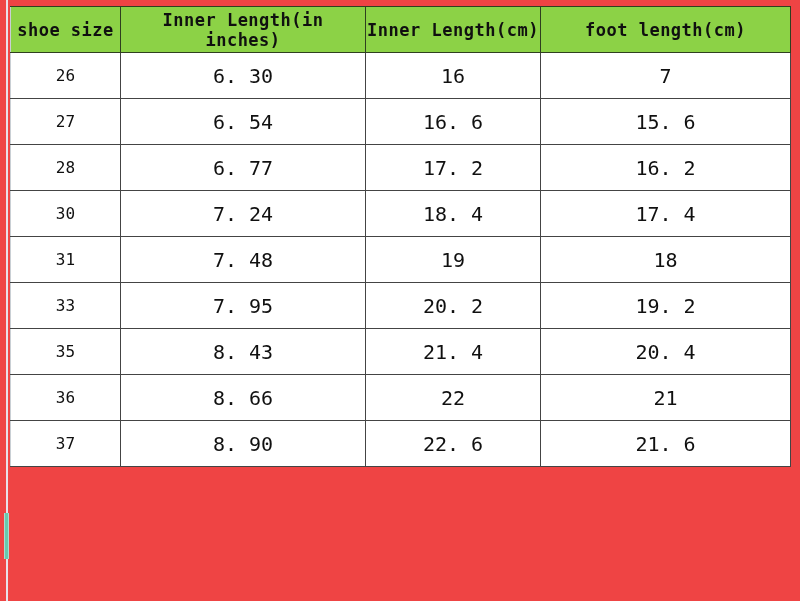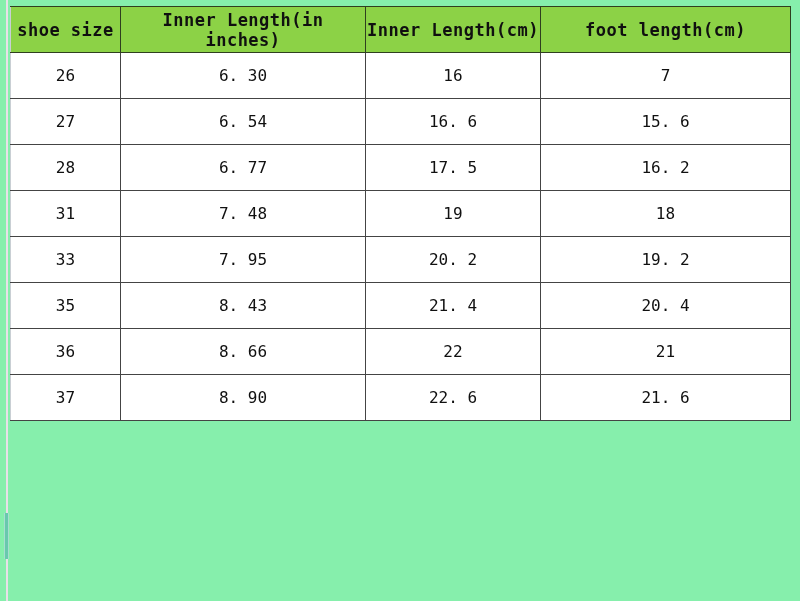--- a/index.html
+++ b/index.html
@@ -12,21 +12,21 @@
     width: 800px;
     height: 601px;
     overflow: hidden;
     font-family: "DejaVu Sans Mono", "Liberation Mono", monospace;
   }
 
   #page {
     position: relative;
     width: 800px;
     height: 601px;
-    background: #86efac;
+    background: #ef4444;
   }
 
   
   #left-margin-strip {
     position: absolute;
     left: 6px;
     top: 0;
     width: 2px;
     height: 601px;
     background: #e8e0e8;
@@ -73,21 +73,21 @@
     height: 45px;
     font-size: 17px;
     font-weight: bold;
     letter-spacing: 0.5px;
     border-color: #2f3f1f;
   }
 
   #size-table tbody td {
     height: 45px;
     background: #ffffff;
-    font-size: 16px;
+    font-size: 20px;
     border-color: #444444;
   }
 
   #size-table tbody td.cell-size {
     font-weight: normal;
     font-size: 16px;
   }
 
   #size-table tbody td.cell-num {
     font-weight: normal;
@@ -132,22 +132,28 @@
         </tr>
         <tr>
           <td class="cell-size">27</td>
           <td class="cell-num">6. 54</td>
           <td class="cell-num">16. 6</td>
           <td class="cell-num">15. 6</td>
         </tr>
         <tr>
           <td class="cell-size">28</td>
           <td class="cell-num">6. 77</td>
-          <td class="cell-num">17. 5</td>
+          <td class="cell-num">17. 2</td>
           <td class="cell-num">16. 2</td>
+        </tr>
+        <tr>
+          <td class="cell-size">30</td>
+          <td class="cell-num">7. 24</td>
+          <td class="cell-num">18. 4</td>
+          <td class="cell-num">17. 4</td>
         </tr>
         <tr>
           <td class="cell-size">31</td>
           <td class="cell-num">7. 48</td>
           <td class="cell-num">19</td>
           <td class="cell-num">18</td>
         </tr>
         <tr>
           <td class="cell-size">33</td>
           <td class="cell-num">7. 95</td>

